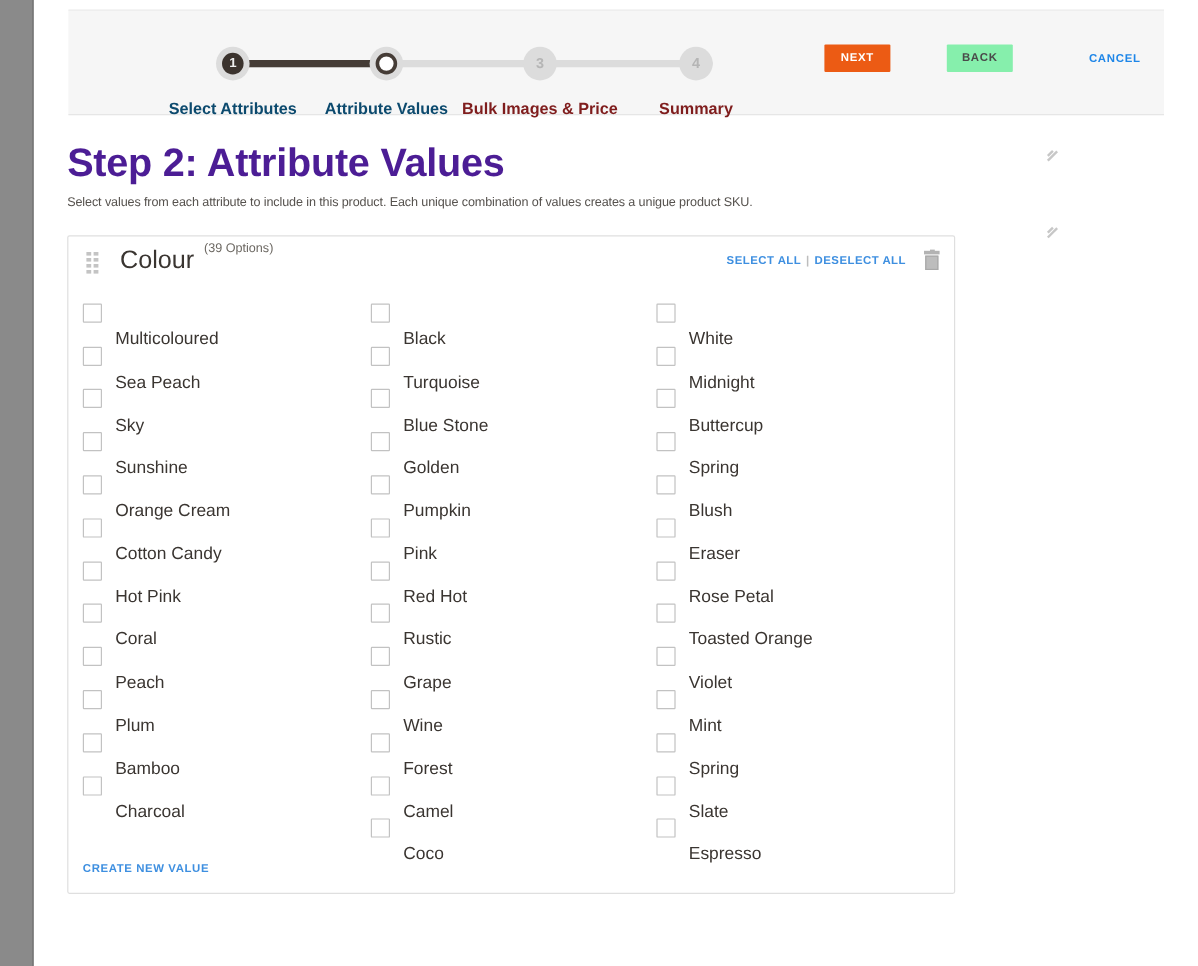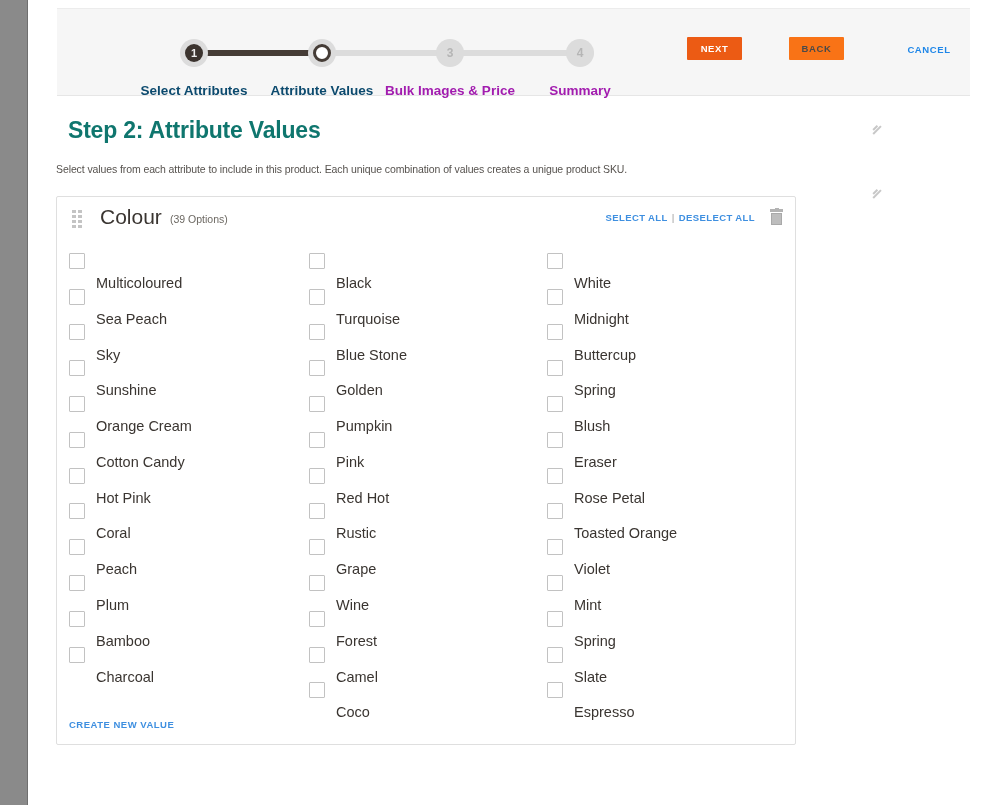--- a/index.html
+++ b/index.html
@@ -93,21 +93,21 @@
   .step-label {
     position: absolute;
     top: 52px;
     text-align: center;
     font-size: 13.5px;
     color: #0c4a6e;
     white-space: nowrap;
   }
   .step-label.done   { font-weight: bold; }
   .step-label.active { font-weight: bold; }
-  .step-label.idle   { color: #a21caf; font-weight: bold; }
+  .step-label.idle   { color: #7f1d1d; font-weight: bold; }
   .sl1 { left: 117px; transform: translateX(-50%); }
   .sl2 { left: 245px; transform: translateX(-50%); }
   .sl3 { left: 373px; transform: translateX(-50%); }
   .sl4 { left: 503px; transform: translateX(-50%); }
 
   
   .btn-next {
     position: absolute;
     left: 630px; top: 28px;
     width: 55px; height: 23px;
@@ -118,21 +118,21 @@
     font-size: 9.5px;
     font-weight: bold;
     letter-spacing: 0.6px;
     cursor: pointer;
     border-radius: 1px;
   }
   .btn-back {
     position: absolute;
     left: 732px; top: 28px;
     width: 55px; height: 23px;
-    background: #f97316;
+    background: #86efac;
     color: #4a4a4a;
     border: none;
     font-family: "Liberation Sans", sans-serif;
     font-size: 9.5px;
     font-weight: bold;
     letter-spacing: 0.6px;
     cursor: pointer;
     border-radius: 1px;
   }
   .btn-cancel {
@@ -147,24 +147,24 @@
     font-size: 9.5px;
     font-weight: bold;
     letter-spacing: 0.6px;
     cursor: pointer;
     text-align: center;
   }
 
   
   .page-title {
     position: absolute;
-    left: 68px; top: 117px;
-    font-size: 23px;
-    font-weight: bold;
-    color: #0f766e;
+    left: 56px; top: 117px;
+    font-size: 33px;
+    font-weight: bold;
+    color: #4c1d95;
     letter-spacing: -0.2px;
   }
   .page-sub {
     position: absolute;
     left: 56px; top: 163px;
     font-size: 10.5px;
     color: #56524e;
     letter-spacing: -0.1px;
   }
 
@@ -217,21 +217,21 @@
 
   .attr-name {
     position: absolute;
     left: 43px; top: 8px;
     font-size: 21px;
     color: #3a3531;
     font-weight: normal;
   }
   .attr-count {
     position: absolute;
-    left: 113px; top: 16px;
+    left: 113px; top: 4px;
     font-size: 10.5px;
     color: #6c6862;
   }
 
   .head-actions {
     position: absolute;
     right: 12px; top: 15px;
     font-size: 9.5px;
     font-weight: bold;
     letter-spacing: 0.4px;

